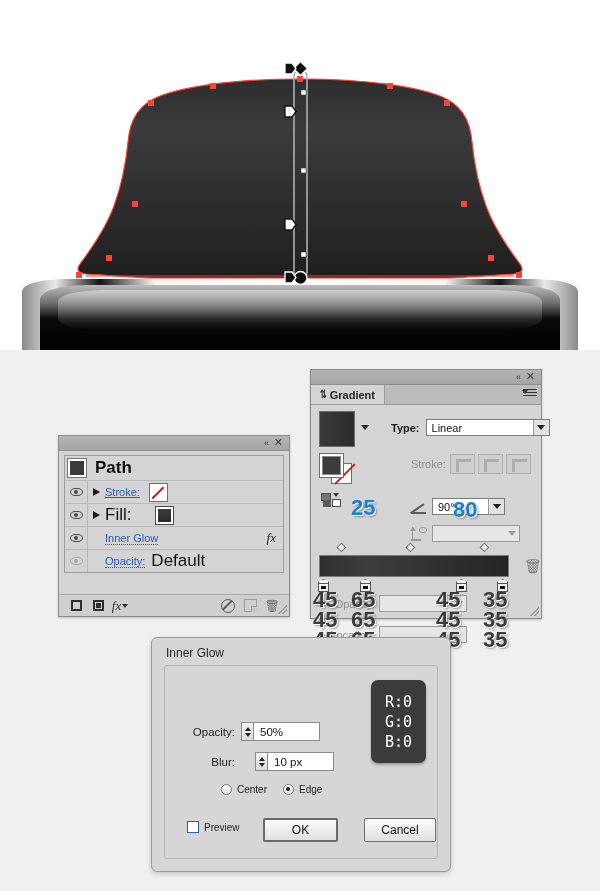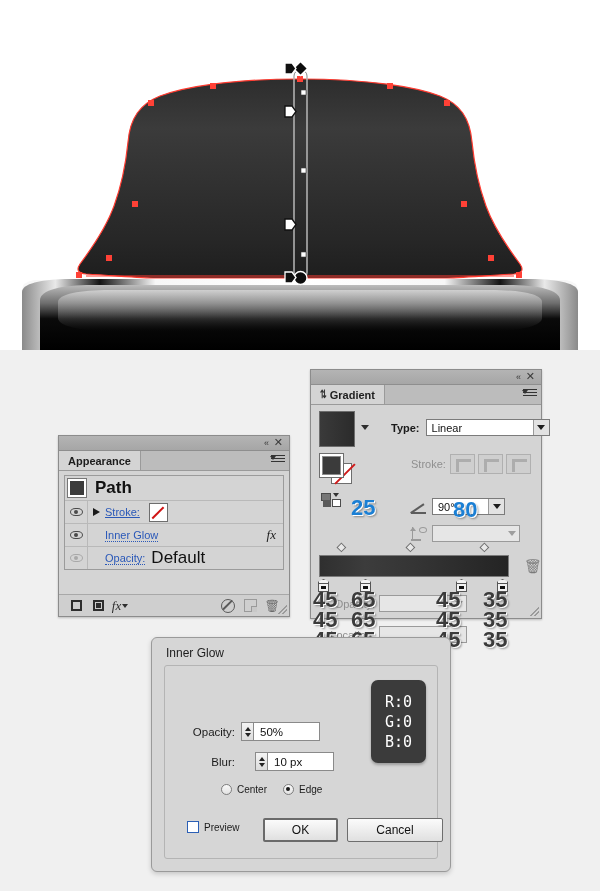--- a/index.html
+++ b/index.html
@@ -455,31 +455,20 @@
       <path d="M285 272 L292 272 L296 277.5 L292 283 L285 283 Z" fill="#101010" stroke="#ffffff" stroke-width="1.3"></path>
     </g>
   </svg>
 </div>
 
 <div class="panel" id="appearance">
   <div class="panel-titlebar">
     <span class="tb-btn tb-collapse">«</span>
     <span class="tb-btn tb-close">✕</span>
   </div>
-  <div class="panel-tabrow">
-    <div class="panel-tab">
-      <span>Appearance</span>
-    </div>
-    <div class="panel-menu">
-      <span class="arw"></span>
-        <i></i>
-        <i></i>
-        <i></i>
-    </div>
-  </div>
 
   <div class="ap-body">
     <div class="ap-list">
 
       <div class="ap-row ap-pathrow">
         <div class="ap-paththumb">
             <span class="fillsq"></span>
           </div>
         <span class="ap-label" style="font-weight:bold">Path</span>
       </div>
@@ -492,20 +481,32 @@
             <span class="tri-right"></span>
           </div>
         <span class="ap-link">Stroke:</span>
         <div class="ap-thumbbox">
           <span class="sw-inner">
               <span class="sw-none"></span>
             </span>
         </div>
       </div>
 
+      <div class="ap-row">
+        <div class="ap-eye">
+            <span class="eye-glyph"></span>
+          </div>
+        <div class="ap-disc">
+            <span class="tri-right"></span>
+          </div>
+        <span class="ap-label">Fill:</span>
+        <div class="ap-thumbbox sel" style="margin-left:24px;">
+          <span class="sw-inner" style="background:linear-gradient(180deg,#3d3d3d,#2a2a2a);"></span>
+        </div>
+      </div>
 
       <div class="ap-row">
         <div class="ap-eye">
             <span class="eye-glyph"></span>
           </div>
         <div class="ap-disc"></div>
         <span class="ap-link-dot">Inner Glow</span>
         <span class="ap-fx">fx</span>
       </div>
 
@@ -716,21 +717,21 @@
       <span class="radio-lbl">Edge</span>
     </div>
 
     <div class="ig-row" style="left:22px;top:155px;">
       <span class="cbox"></span>
       <span class="radio-lbl" style="margin-right:0;">Preview</span>
     </div>
     <div class="ig-btn primary" style="position:absolute;left:98px;top:152px;width:75px;">
       <span>OK</span>
     </div>
-    <div class="ig-btn" style="position:absolute;left:182px;top:152px;width:96px;">
+    <div class="ig-btn" style="position:absolute;left:199px;top:152px;width:72px;">
       <span>Cancel</span>
     </div>
 
     <div class="ig-rgb" style="position:absolute;left:206px;top:14px;">
       <div class="rgbbox">
         <span class="rgbline">R:0</span>
         <span class="rgbline">G:0</span>
         <span class="rgbline">B:0</span>
       </div>
     </div>

